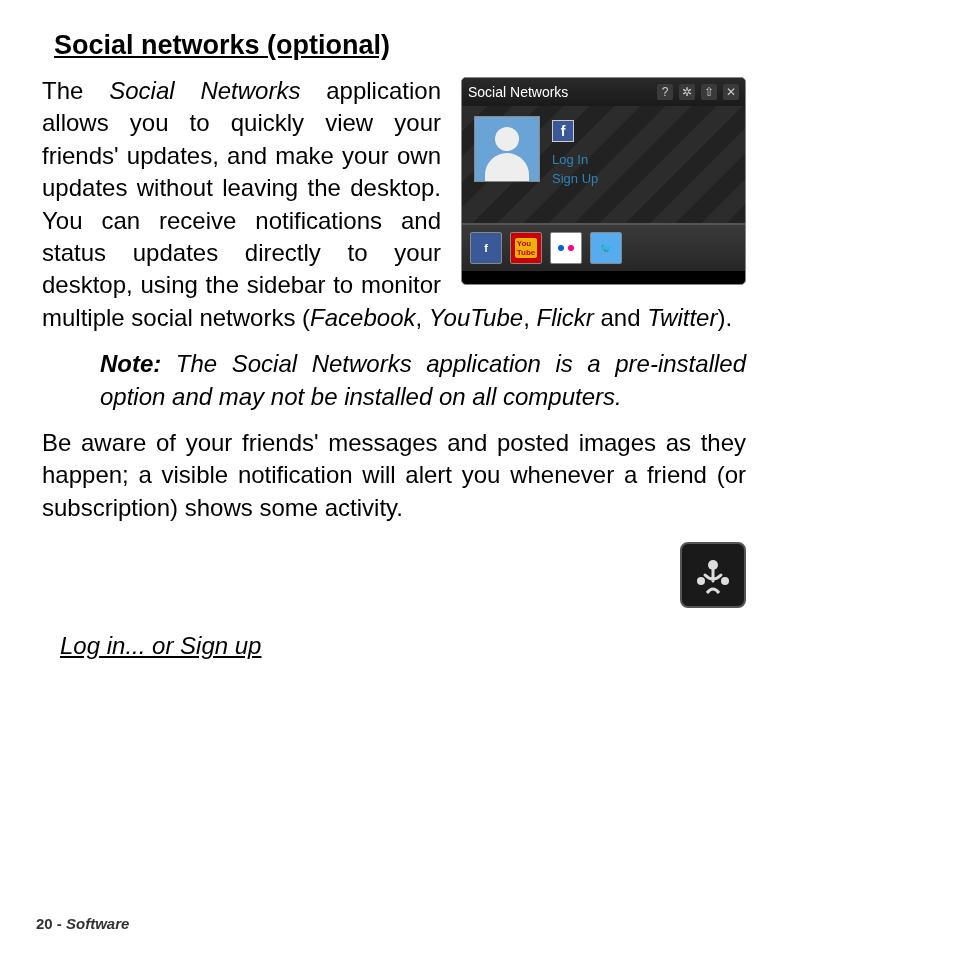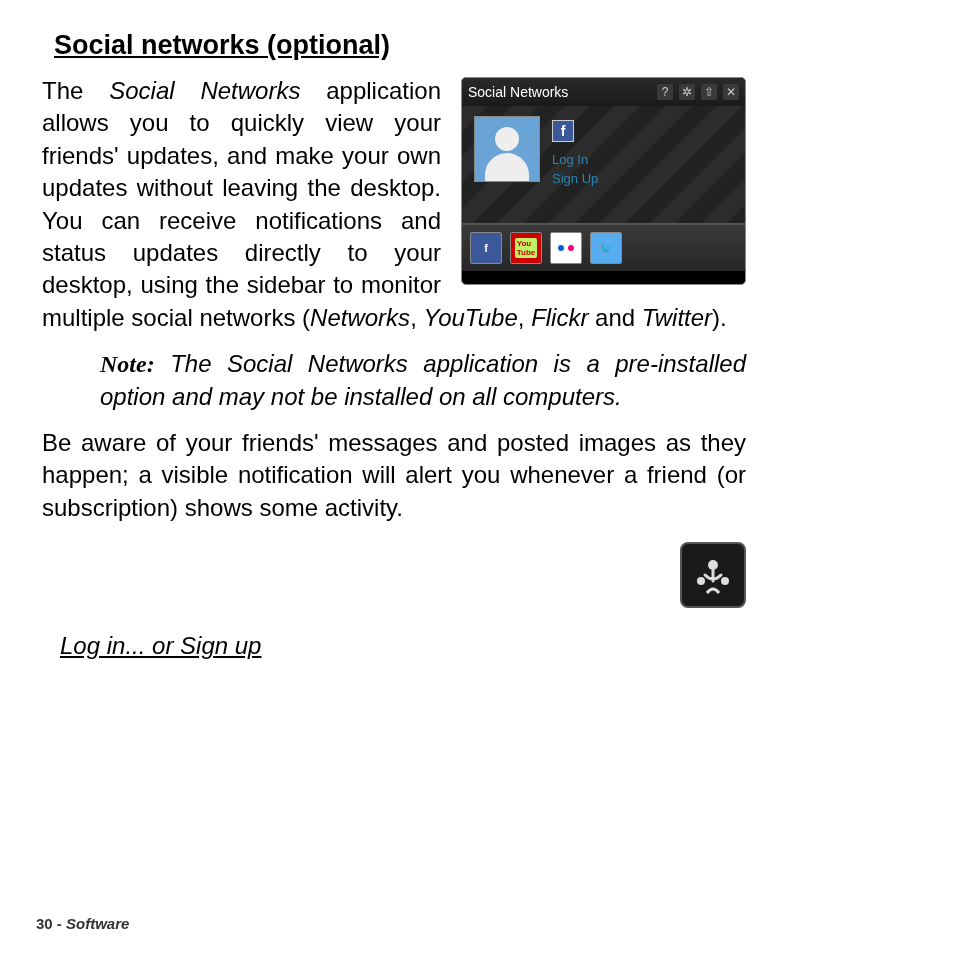--- a/index.html
+++ b/index.html
@@ -124,35 +124,35 @@
     width: 30px; height: 30px;
     border: 1px solid #888;
     border-radius: 2px;
     font-size: 11px;
     font-weight: bold;
     display: flex; align-items: center; justify-content: center;
     color: #fff;
   }
   .sicon.fb { background: #3b5998; }
   .sicon.yt { background: #cc0000; }
-  .sicon.yt span { background: #bef264; color: #cc0000; font-size: 8px; padding: 1px 2px; border-radius: 2px;}
+  .sicon.yt span { background: #eab308; color: #cc0000; font-size: 8px; padding: 1px 2px; border-radius: 2px;}
   .sicon.fl { background: #fff; display: flex; gap: 4px; }
   .sicon.fl .dotb, .sicon.fl .dotp { width:6px;height:6px;border-radius:50%; }
   .sicon.fl .dotb { background:#0063dc; }
   .sicon.fl .dotp { background:#ff0084; }
   .sicon.tw { background: #55acee; }
 
   .note-block {
     font-size: 24px;
     font-style: italic;
     line-height: 1.35;
     text-align: justify;
     margin: 0 0 14px 58px;
   }
-  .note-block .note-label { font-weight: bold; font-family: Liberation Serif, serif; }
+  .note-block .note-label { font-weight: bold; }
 
   .sn-key {
     float: right;
     width: 62px; height: 62px;
     margin: 4px 0 6px 16px;
     background: #1a1a1a;
     border: 2px solid #555;
     border-radius: 8px;
     display: flex; align-items: center; justify-content: center;
     color: #ddd;
@@ -208,21 +208,21 @@
             <span>You<br>Tube</span>
           </div>
         <div class="sicon fl">
             <span class="dotb"></span>
             <span class="dotp"></span>
           </div>
         <div class="sicon tw">🐦</div>
       </div>
     </div>
 
-    <p class="body-text">The <em>Social Networks</em> application allows you to quickly view your friends' updates, and make your own updates without leaving the desktop. You can receive notifications and status updates directly to your desktop, using the sidebar to monitor multiple social networks (<em>Networks</em>, <em>YouTube</em>, <em>Flickr</em> and <em>Twitter</em>).</p>
+    <p class="body-text">The <em>Social Networks</em> application allows you to quickly view your friends' updates, and make your own updates without leaving the desktop. You can receive notifications and status updates directly to your desktop, using the sidebar to monitor multiple social networks (<em>Facebook</em>, <em>YouTube</em>, <em>Flickr</em> and <em>Twitter</em>).</p>
   </div>
 
   <p class="note-block">
     <span class="note-label">Note:</span><span> The Social Networks application is a pre-installed option and may not be installed on all computers.</span>
   </p>
 
   <p class="body-text">Be aware of your friends' messages and posted images as they happen; a visible notification will alert you whenever a friend (or subscription) shows some activity.</p>
 
   <div class="clearfix">
     <div class="sn-key">
@@ -234,16 +234,16 @@
         <path d="M16 40 Q22 32 28 40" stroke="#ddd" stroke-width="3" fill="none"></path>
       </svg>
     </div>
   </div>
 
   <h3 class="sub-title">Log in... or Sign up</h3>
 
 
 
   <div class="footer">
-    <span>30</span><span> - </span><span class="fsection">Software</span>
+    <span>20</span><span> - </span><span class="fsection">Software</span>
   </div>
 
 </div>
 
 </body></html>

